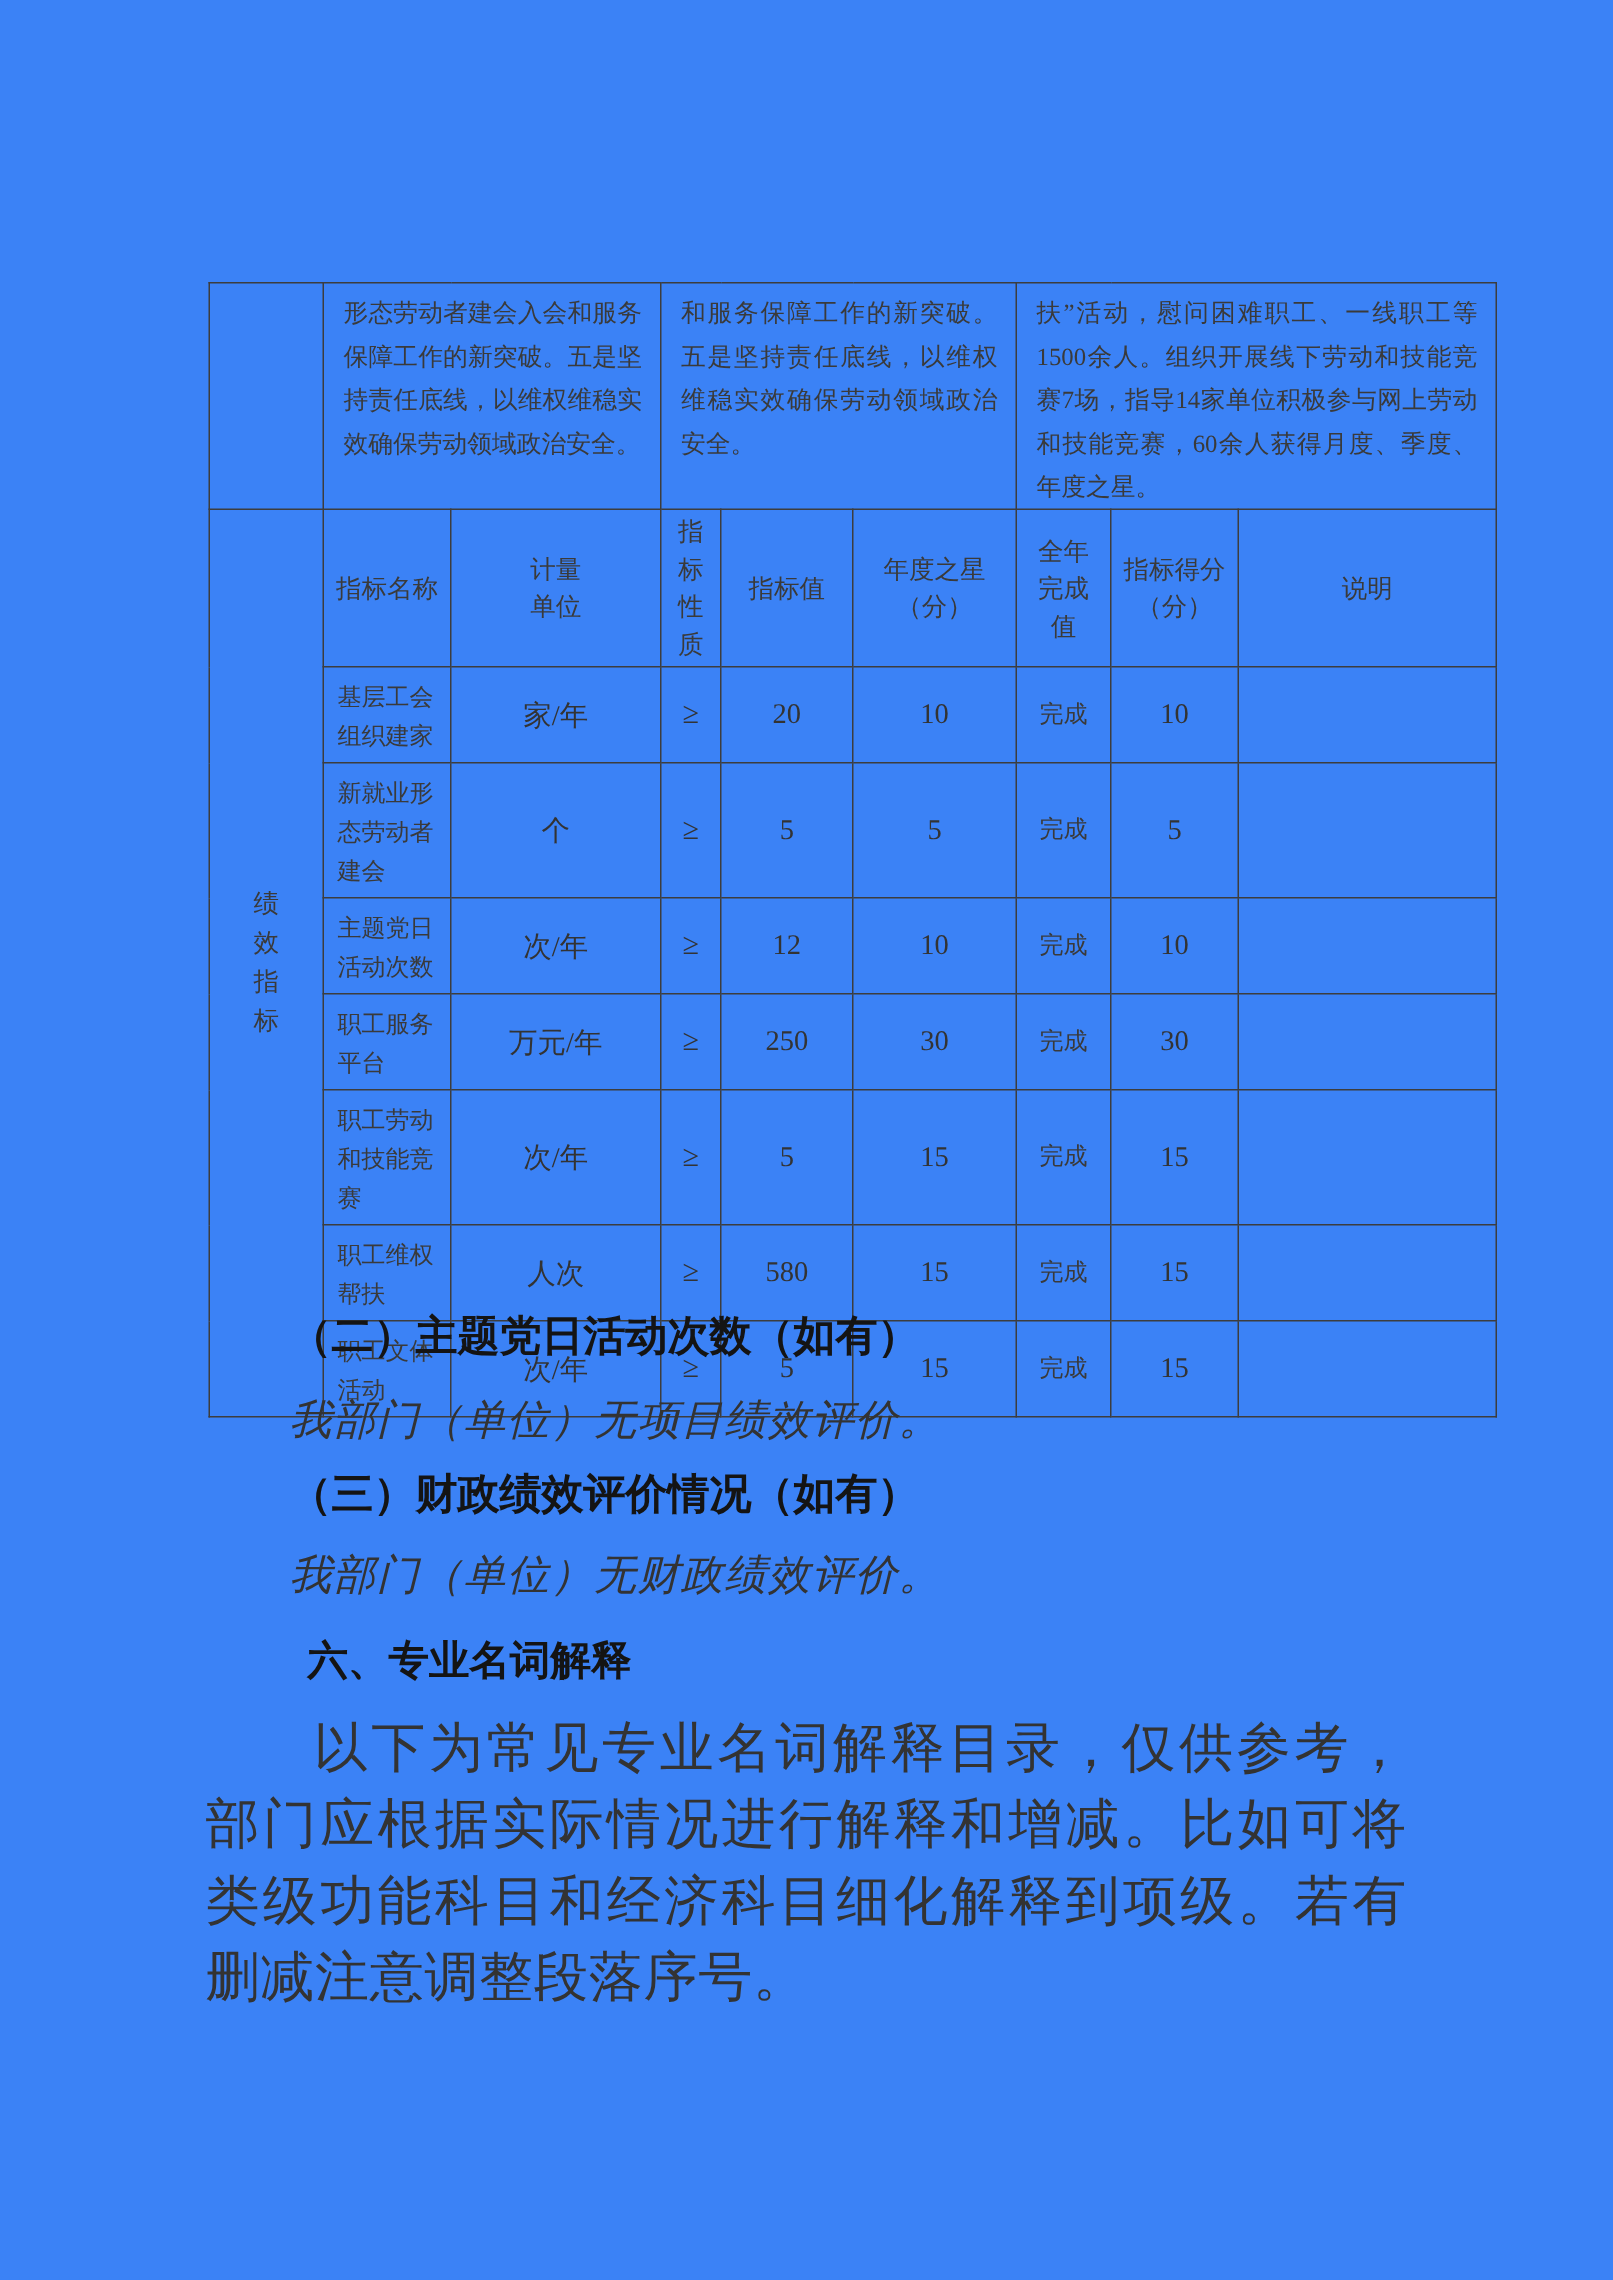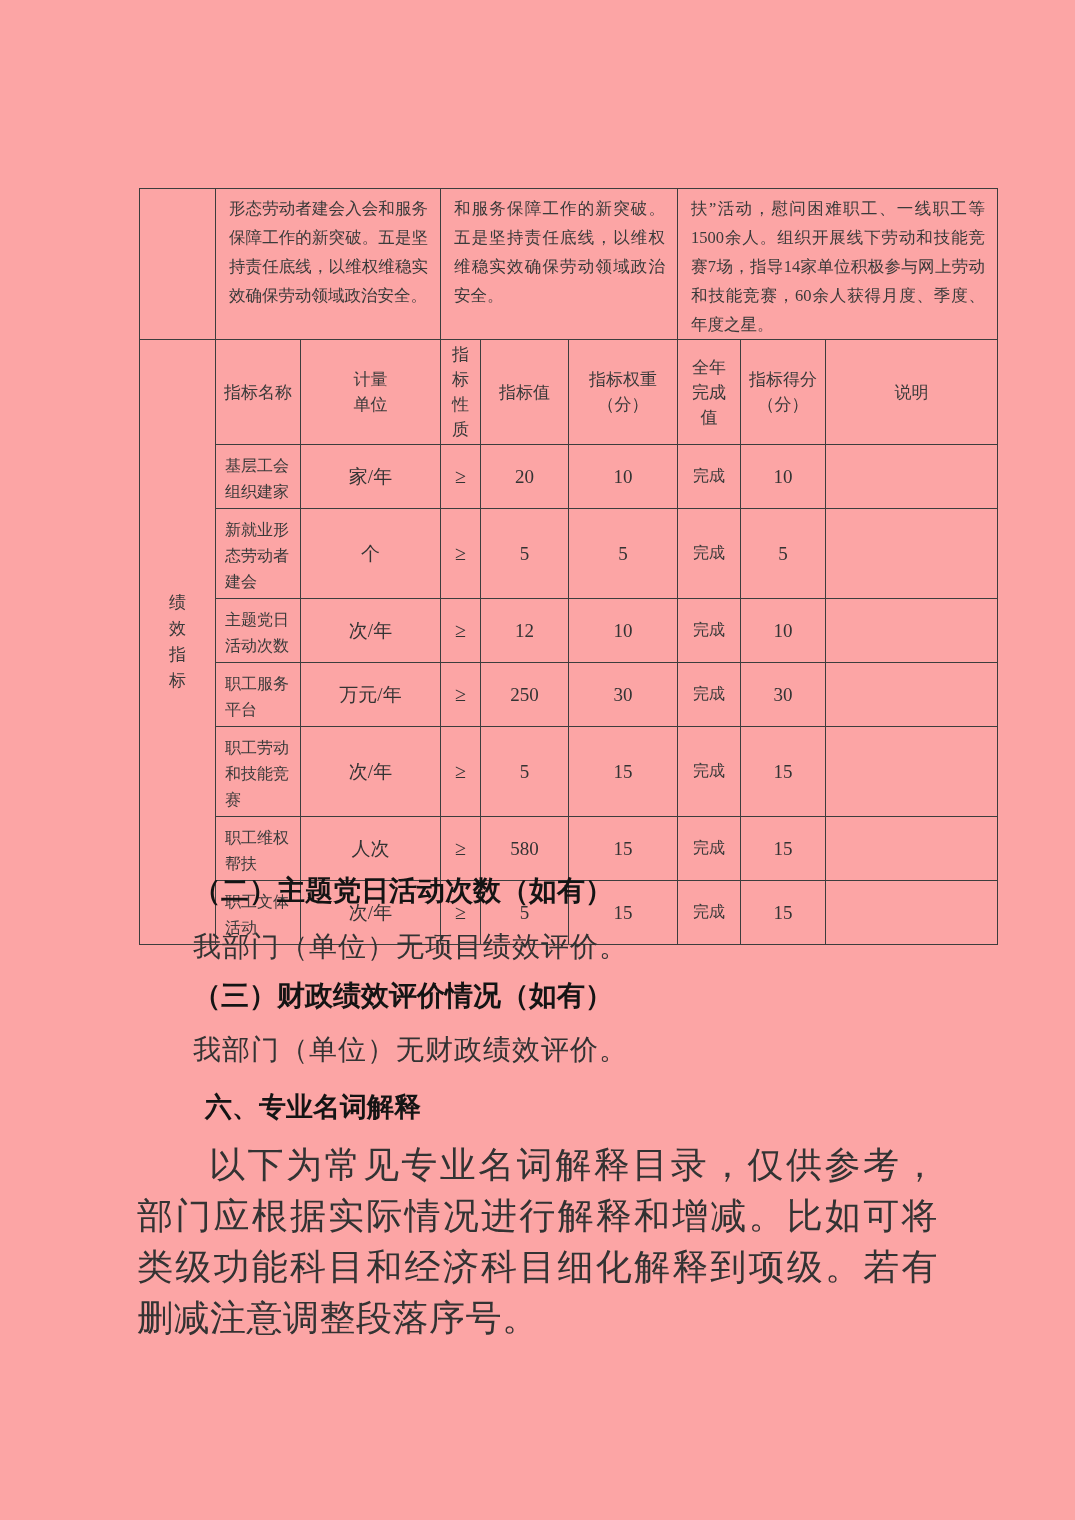--- a/index.html
+++ b/index.html
@@ -1,19 +1,19 @@
 <!DOCTYPE html>
 <html><head>
 <meta charset="utf-8">
 <style>
   html,body { margin:0; padding:0; background:#e8e8e8; }
   .page {
     position:relative;
     width:1075px; height:1520px;
-    background:#fca5a5;
+    background:#3b82f6;
     font-family:"Liberation Serif", serif;
     color:#2e2e2e;
     overflow:hidden;
     margin:0 auto;
   }
 
   table.doc {
     position:absolute; left:139px; top:188px;
     width:858px;
     border-collapse:collapse;
@@ -82,20 +82,21 @@
     text-indent:2em;
     white-space:nowrap;
   }
   .sec-p {
     position:absolute; left:137px; width:830px;
     font-size:28px;
     color:#333;
     letter-spacing:1px;
     text-indent:2em;
     white-space:nowrap;
+    font-style:italic;
   }
   .h-two   { top:872px; }
   .p-two   { top:928px; }
   .h-three { top:977px; }
   .p-three { top:1031px; }
   .h-six {
     position:absolute; left:151px; top:1089px; width:830px;
     font-size:27px; font-weight:bold;
     color:#141414;
     font-family:"Liberation Sans", sans-serif;
@@ -144,21 +145,21 @@
 指
 标</td>
       <th>指标名称</th>
       <th>计量
 单位</th>
       <th class="nature-h">指
 标
 性
 质</th>
       <th>指标值</th>
-      <th>指标权重
+      <th>年度之星
 （分）</th>
       <th>全年
 完成
 值</th>
       <th>指标得分
 （分）</th>
       <th>说明</th>
     </tr>
 
     <tr style="height:59px">

